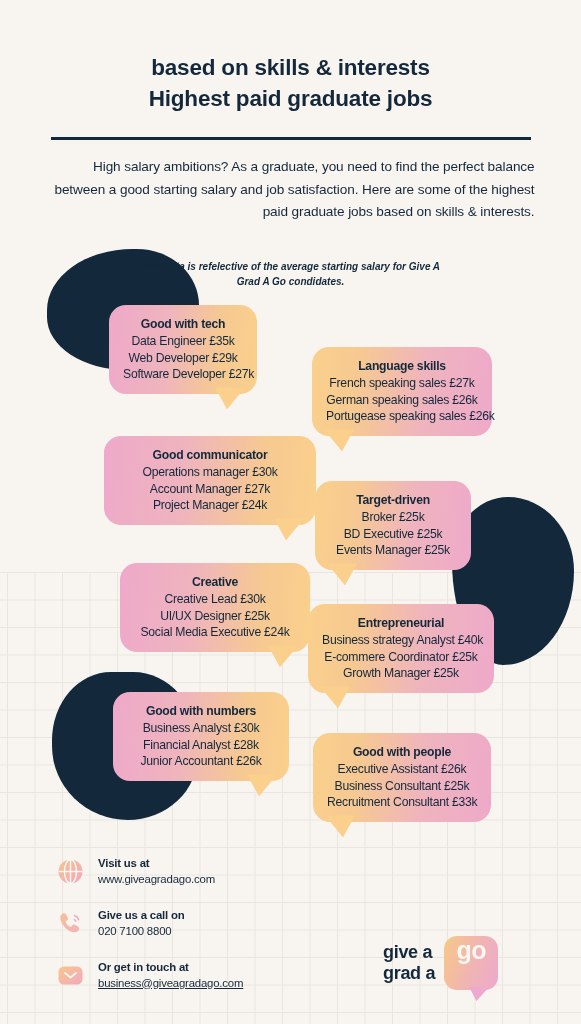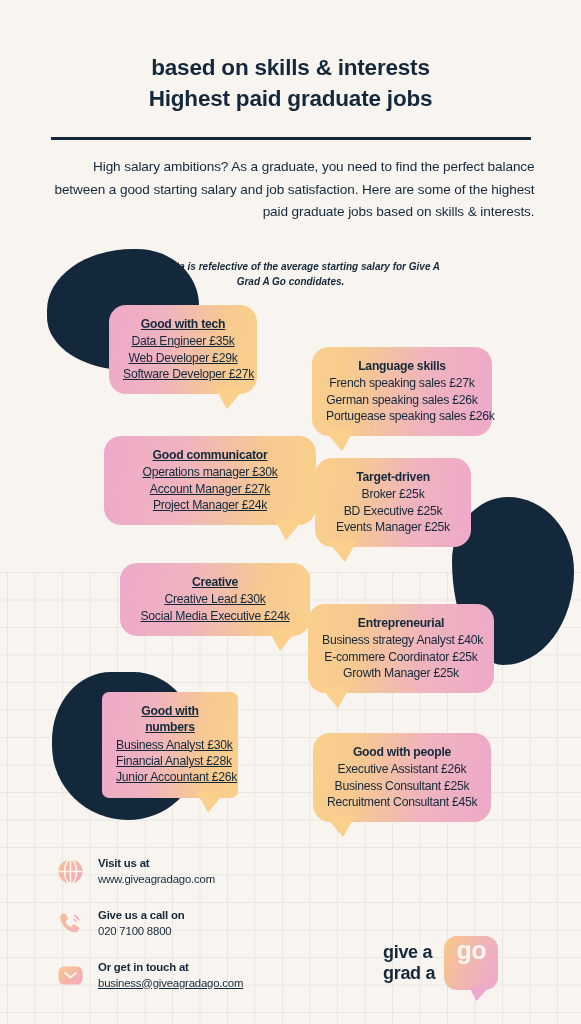--- a/index.html
+++ b/index.html
@@ -62,40 +62,40 @@
     line-height:1.34;
     letter-spacing:-0.25px;
   }
   .bubble .bt { font-weight:bold; display:block; margin-bottom:1px; }
   .bubble .bi { display:block; white-space:nowrap; }
   .bubble .tail {
     position:absolute; bottom:-15px; width:30px; height:22px; overflow:hidden;
   }
   .bubble .tail i { display:block; width:30px; height:22px; }
   
-  .b-left { background:linear-gradient(95deg,#EEA9C9 0%, #EFB4BE 38%, #F6C991 74%, #FAD08C 100%);text-decoration:underline; }
+  .b-left { background:linear-gradient(95deg,#EEA9C9 0%, #EFB4BE 38%, #F6C991 74%, #FAD08C 100%); }
   .b-left .tail { right:12px; }
   .b-left .tail i {
     background:#FAD08C;
     clip-path:polygon(0 0, 100% 0, 40% 100%);
   }
   
   .b-right { background:linear-gradient(95deg,#FAD08C 0%, #F6C991 26%, #EFB4BE 62%, #EEA9C9 100%);margin-left:8px; }
   .b-right .tail { left:12px; }
   .b-right .tail i {
     background:#FAD08C;
     clip-path:polygon(0 0, 100% 0, 60% 100%);
   }
   #bubble-0 { left:109px; top:305px; width:148px; }
   #bubble-1 { left:304px; top:347px; width:180px; }
   #bubble-2 { left:104px; top:436px; width:212px; }
-  #bubble-3 { left:307px; top:458px; width:156px; }
+  #bubble-3 { left:307px; top:481px; width:156px; }
   #bubble-4 { left:120px; top:563px; width:190px; }
   #bubble-5 { left:300px; top:604px; width:186px; }
-  #bubble-6 { left:102px; top:692px; width:136px;border-radius:7px; }
+  #bubble-6 { left:113px; top:692px; width:176px; }
   #bubble-7 { left:305px; top:733px; width:178px; }
   
   #contacts { position:absolute; left:56px; top:856px; z-index:5; }
   .contact { display:flex; align-items:center; margin-bottom:21px; }
   .c-icon {
     width:28px; height:28px; margin-right:14px;
     display:flex; align-items:center; justify-content:center;
     flex:0 0 28px;
   }
   .c-text { line-height:1.36; }
@@ -177,20 +177,21 @@
   <span class="bi">BD Executive £25k</span>
   <span class="bi">Events Manager £25k</span>
   <span class="tail">
       <i></i>
     </span>
 </div>
 
 <div class="bubble b-left" id="bubble-4">
   <span class="bt">Creative</span>
   <span class="bi">Creative Lead £30k</span>
+  <span class="bi">UI/UX Designer £25k</span>
   <span class="bi">Social Media Executive £24k</span>
   <span class="tail">
       <i></i>
     </span>
 </div>
 
 <div class="bubble b-right" id="bubble-5">
   <span class="bt">Entrepreneurial</span>
   <span class="bi">Business strategy Analyst £40k</span>
   <span class="bi">E-commere Coordinator £25k</span>
@@ -207,21 +208,21 @@
   <span class="bi">Junior Accountant £26k</span>
   <span class="tail">
       <i></i>
     </span>
 </div>
 
 <div class="bubble b-right" id="bubble-7">
   <span class="bt">Good with people</span>
   <span class="bi">Executive Assistant £26k</span>
   <span class="bi">Business Consultant £25k</span>
-  <span class="bi">Recruitment Consultant £45k</span>
+  <span class="bi">Recruitment Consultant £33k</span>
   <span class="tail">
       <i></i>
     </span>
 </div>
 
 <div id="contacts">
 
   <div class="contact">
     <span class="c-icon">
       <svg width="27" height="27" viewBox="0 0 27 27">

